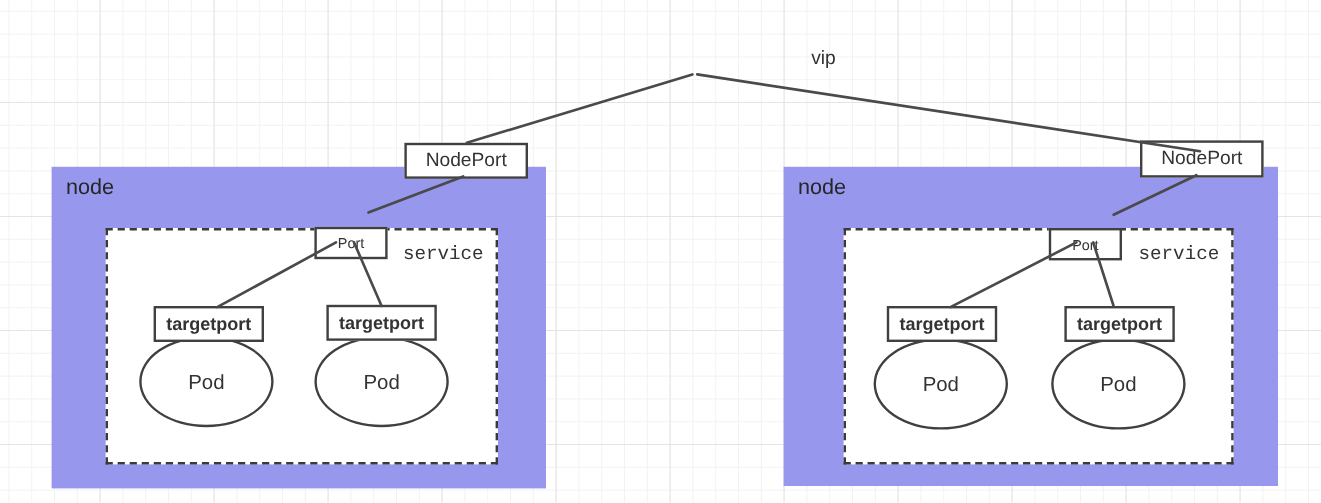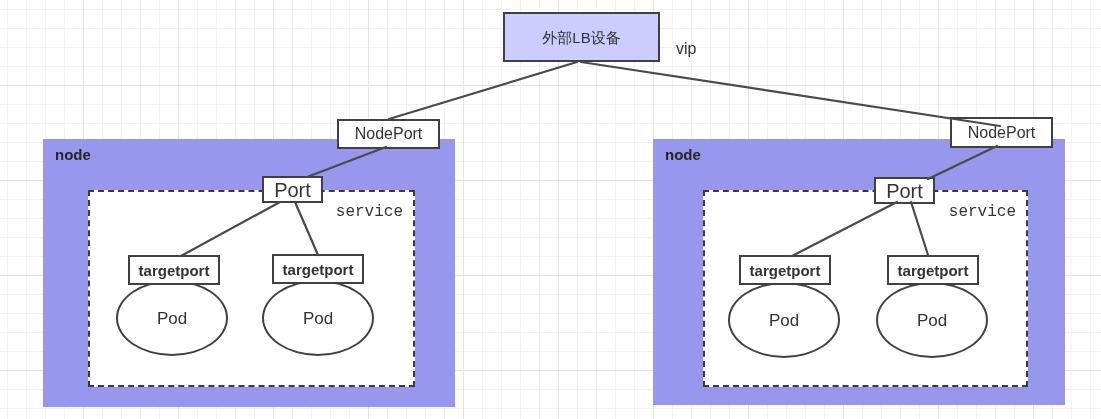--- a/index.html
+++ b/index.html
@@ -37,32 +37,32 @@
     font-size: 15px;
     line-height: 1;
     white-space: nowrap;
   }
   .lb-box     { left: 503px; top: 12px;  width: 157px; height: 50px; background: var(--lb-fill); z-index: 5; }
   .vip-label  { position: absolute; left: 676px; top: 40px; font-size: 16px; z-index: 5; }
 
   .node-rect  { position: absolute; background: var(--node-fill); z-index: 1; }
   .node-left  { left: 43px;  top: 139px; width: 412px; height: 268px; }
   .node-right { left: 653px; top: 139px; width: 412px; height: 266px; }
-  .node-label { position: absolute; left: 12px; top: 7px; font-weight: bold; font-size: 15px; color: #262626; }
+  .node-label { position: absolute; left: 12px; top: 7px; font-weight: normal; font-size: 18px; color: #262626; }
 
   .service-box   { position: absolute; background: #ffffff; border: 2px dashed #3a3a3a; z-index: 2; }
   .service-left  { left: 88px;  top: 190px; width: 327px; height: 197px; }
   .service-right { left: 703px; top: 190px; width: 325px; height: 197px; }
   .service-label { position: absolute; right: 10px; top: 11px; font-size: 16px; font-family: Liberation Mono, monospace; }
 
   .nodeport       { z-index: 5; font-size: 16px; }
   .nodeport-left  { left: 337px; top: 119px; width: 103px; height: 30px; }
   .nodeport-right { left: 950px; top: 117px; width: 103px; height: 31px; }
 
-  .port       { z-index: 5; font-size: 20px; }
+  .port       { z-index: 5; font-size: 12px; margin-top: 13px; }
   .port-left  { left: 262px; top: 176px; width: 61px; height: 27px; }
   .port-right { left: 874px; top: 177px; width: 61px; height: 27px; }
 
   .targetport { width: 92px; height: 30px; z-index: 4; font-size: 15px; font-weight: bold; }
   .tp-l1 { left: 128px; top: 255px; }
   .tp-l2 { left: 272px; top: 254px; }
   .tp-r1 { left: 739px; top: 255px; }
   .tp-r2 { left: 887px; top: 255px; }
 
   .pod { width: 112px; height: 76px; border-radius: 50%; z-index: 3; font-size: 17px; }
@@ -120,21 +120,20 @@
   <div class="shape targetport tp-l2">targetport</div>
   <div class="shape targetport tp-r1">targetport</div>
   <div class="shape targetport tp-r2">targetport</div>
 
   <div class="shape port port-left">Port</div>
   <div class="shape port port-right">Port</div>
 
   <div class="shape nodeport nodeport-left">NodePort</div>
   <div class="shape nodeport nodeport-right">NodePort</div>
 
-  <div class="shape lb-box">外部LB设备</div>
   <div class="vip-label">vip</div>
 
   <svg class="connectors" viewBox="0 0 1101 419" xmlns="http://www.w3.org/2000/svg">
     <line x1="577" y1="62" x2="389" y2="119"></line>
     <line x1="581" y1="62" x2="1000" y2="126"></line>
     <line x1="386" y1="147" x2="307" y2="177"></line>
     <line x1="997" y1="146" x2="928" y2="179"></line>
     <line x1="280" y1="202" x2="181" y2="256"></line>
     <line x1="295" y1="202" x2="318" y2="255"></line>
     <line x1="897" y1="202" x2="792" y2="256"></line>

